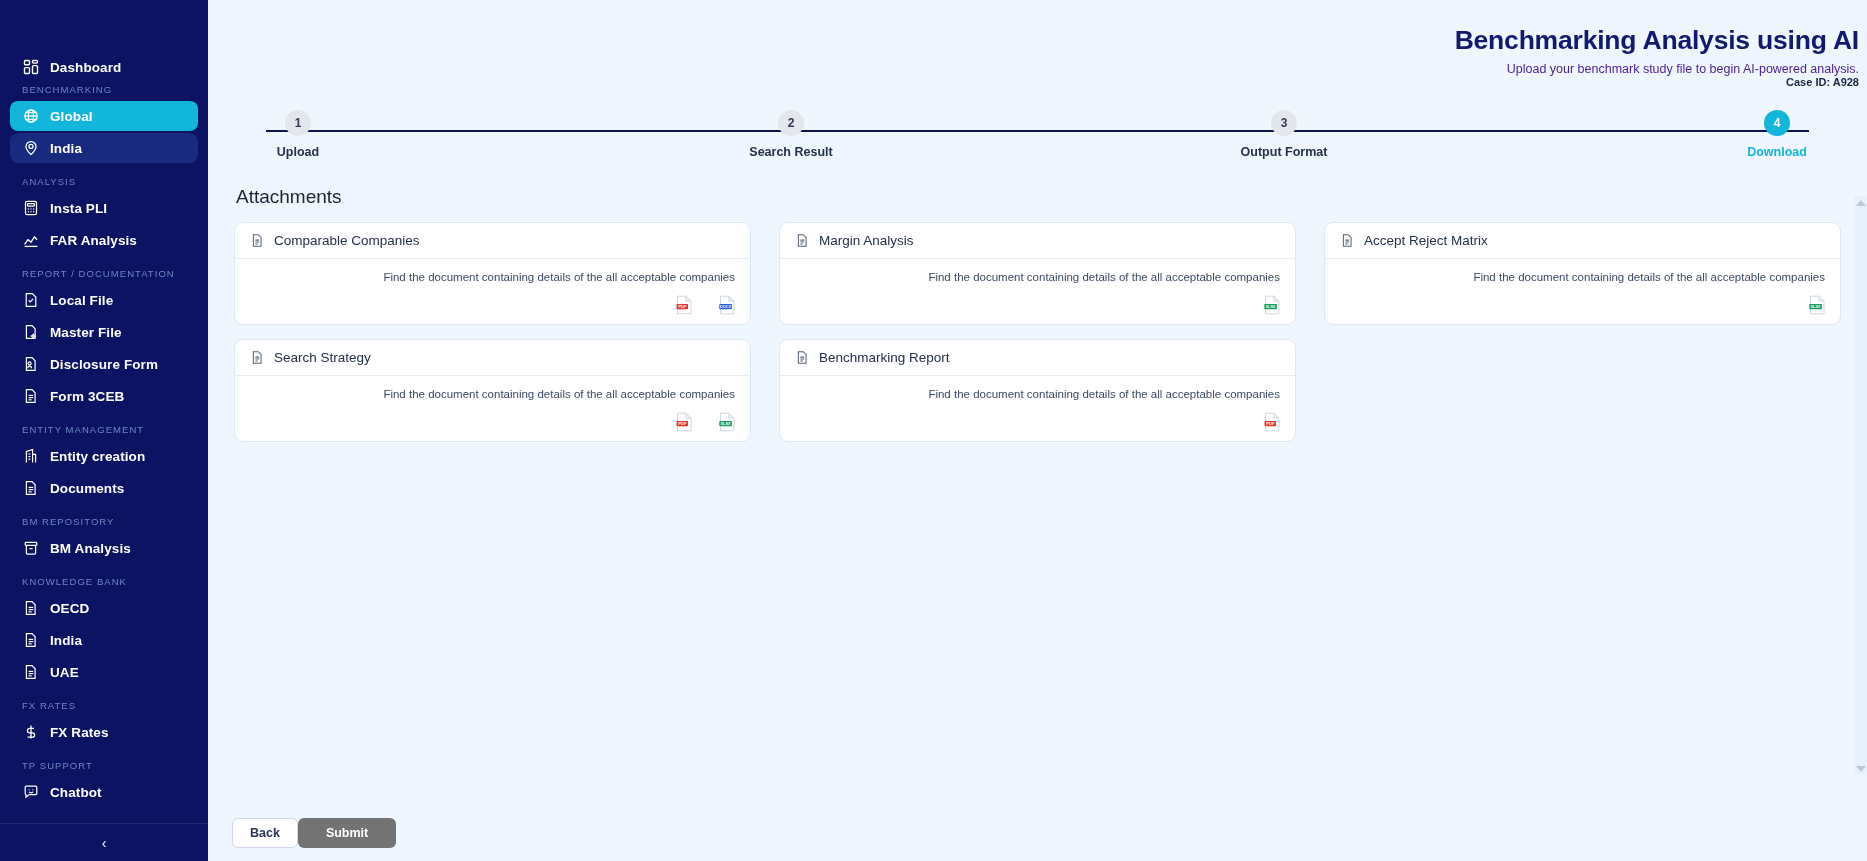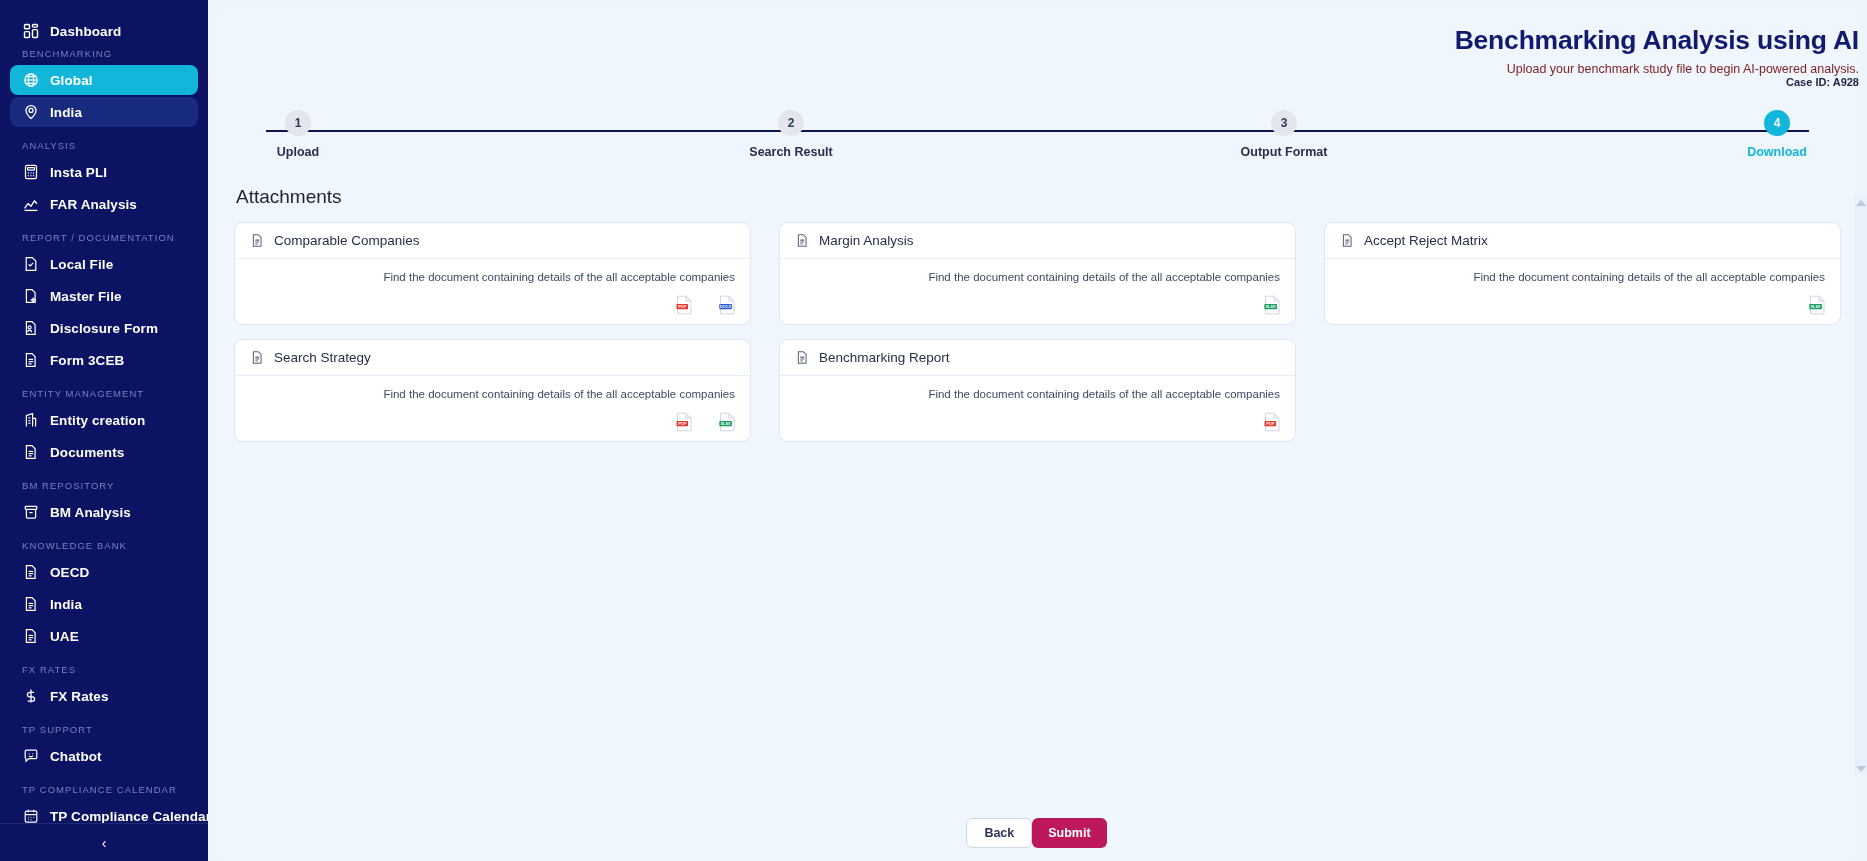--- a/index.html
+++ b/index.html
@@ -13,21 +13,21 @@
 
   
   .sidebar {
     width: 208px; height: 861px;
     background: #0c1362;
     color: #ffffff;
     display: flex; flex-direction: column;
     flex: 0 0 208px;
     position: relative;
   }
-  .sb-scroll { flex: 1 1 auto; padding: 10px 0 0 0; overflow: hidden; }
+  .sb-scroll { flex: 1 1 auto; padding: 10px 0 0 0; overflow: hidden; margin-top: 36px; }
   .sb-item {
     display: flex; align-items: center;
     gap: 11px;
     height: 30px;
     margin: 2px 10px;
     padding: 0 12px;
     border-radius: 8px;
     cursor: pointer;
     font-size: 13.5px;
     font-weight: 700;
@@ -71,21 +71,21 @@
     flex: 1 1 auto;
     display: flex; flex-direction: column;
     min-height: 0;
     position: relative;
   }
   .hdr { padding: 18px 0 0 16px; text-align: right; }
   .hdr h1 {
     font-size: 26.5px; font-weight: 700; color: #111a6e;
     letter-spacing: -.2px; line-height: 1.1;
   }
-  .hdr .sub { font-size: 12.5px; color: #7f1d1d; margin-top: 7px; font-weight: 400; }
+  .hdr .sub { font-size: 12.5px; color: #4c1d95; margin-top: 7px; font-weight: 400; }
   .hdr .case { font-size: 11px; color: #1b2540; font-weight: 700; }
 
   
   .stepper {
     margin: 22px 22px 0 22px;
     position: relative;
     height: 60px;
   }
   .step-line {
     position: absolute; left: 28px; right: 28px; top: 20px;
@@ -141,36 +141,36 @@
   .badges {
     position: absolute; right: 14px; bottom: 9px;
     display: flex; gap: 26px; align-items: flex-end;
   }
   .fbadge { width: 17px; height: 20px; position: relative; cursor: pointer; }
   .fbadge svg { width: 17px; height: 20px; display: block; }
 
   
   .footer {
     height: 56px; flex: 0 0 56px;
-    display: flex; align-items: center; justify-content: center;
+    display: flex; align-items: center; justify-content: flex-start;
     padding: 0 18px 0 16px;
   }
   .btn-back {
     background: #ffffff;
     border: 1px solid #cfd8e6;
     border-radius: 6px;
     font-size: 12.5px; font-weight: 700; color: #2b3554;
     padding: 7px 17px; cursor: pointer;
     font-family: "Liberation Sans", sans-serif;
   }
   .btn-submit {
-    background: #be185d; color: #ffffff;
+    background: #737373; color: #ffffff;
     border: none; border-radius: 6px;
     font-size: 12.5px; font-weight: 700;
-    padding: 8px 16px; cursor: pointer;
+    padding: 8px 28px; cursor: pointer;
     font-family: "Liberation Sans", sans-serif;
   }
 
   
   .vscroll {
     position: absolute; right: 0px; top: 196px; width: 13px; bottom: 86px;
     background: #e8f1fb;
   }
   .vs-arrow { height: 13px; display: flex; align-items: center; justify-content: center; cursor: pointer; }
   .vs-arrow .tri { width: 0; height: 0; border-left: 5px solid transparent; border-right: 5px solid transparent; }

